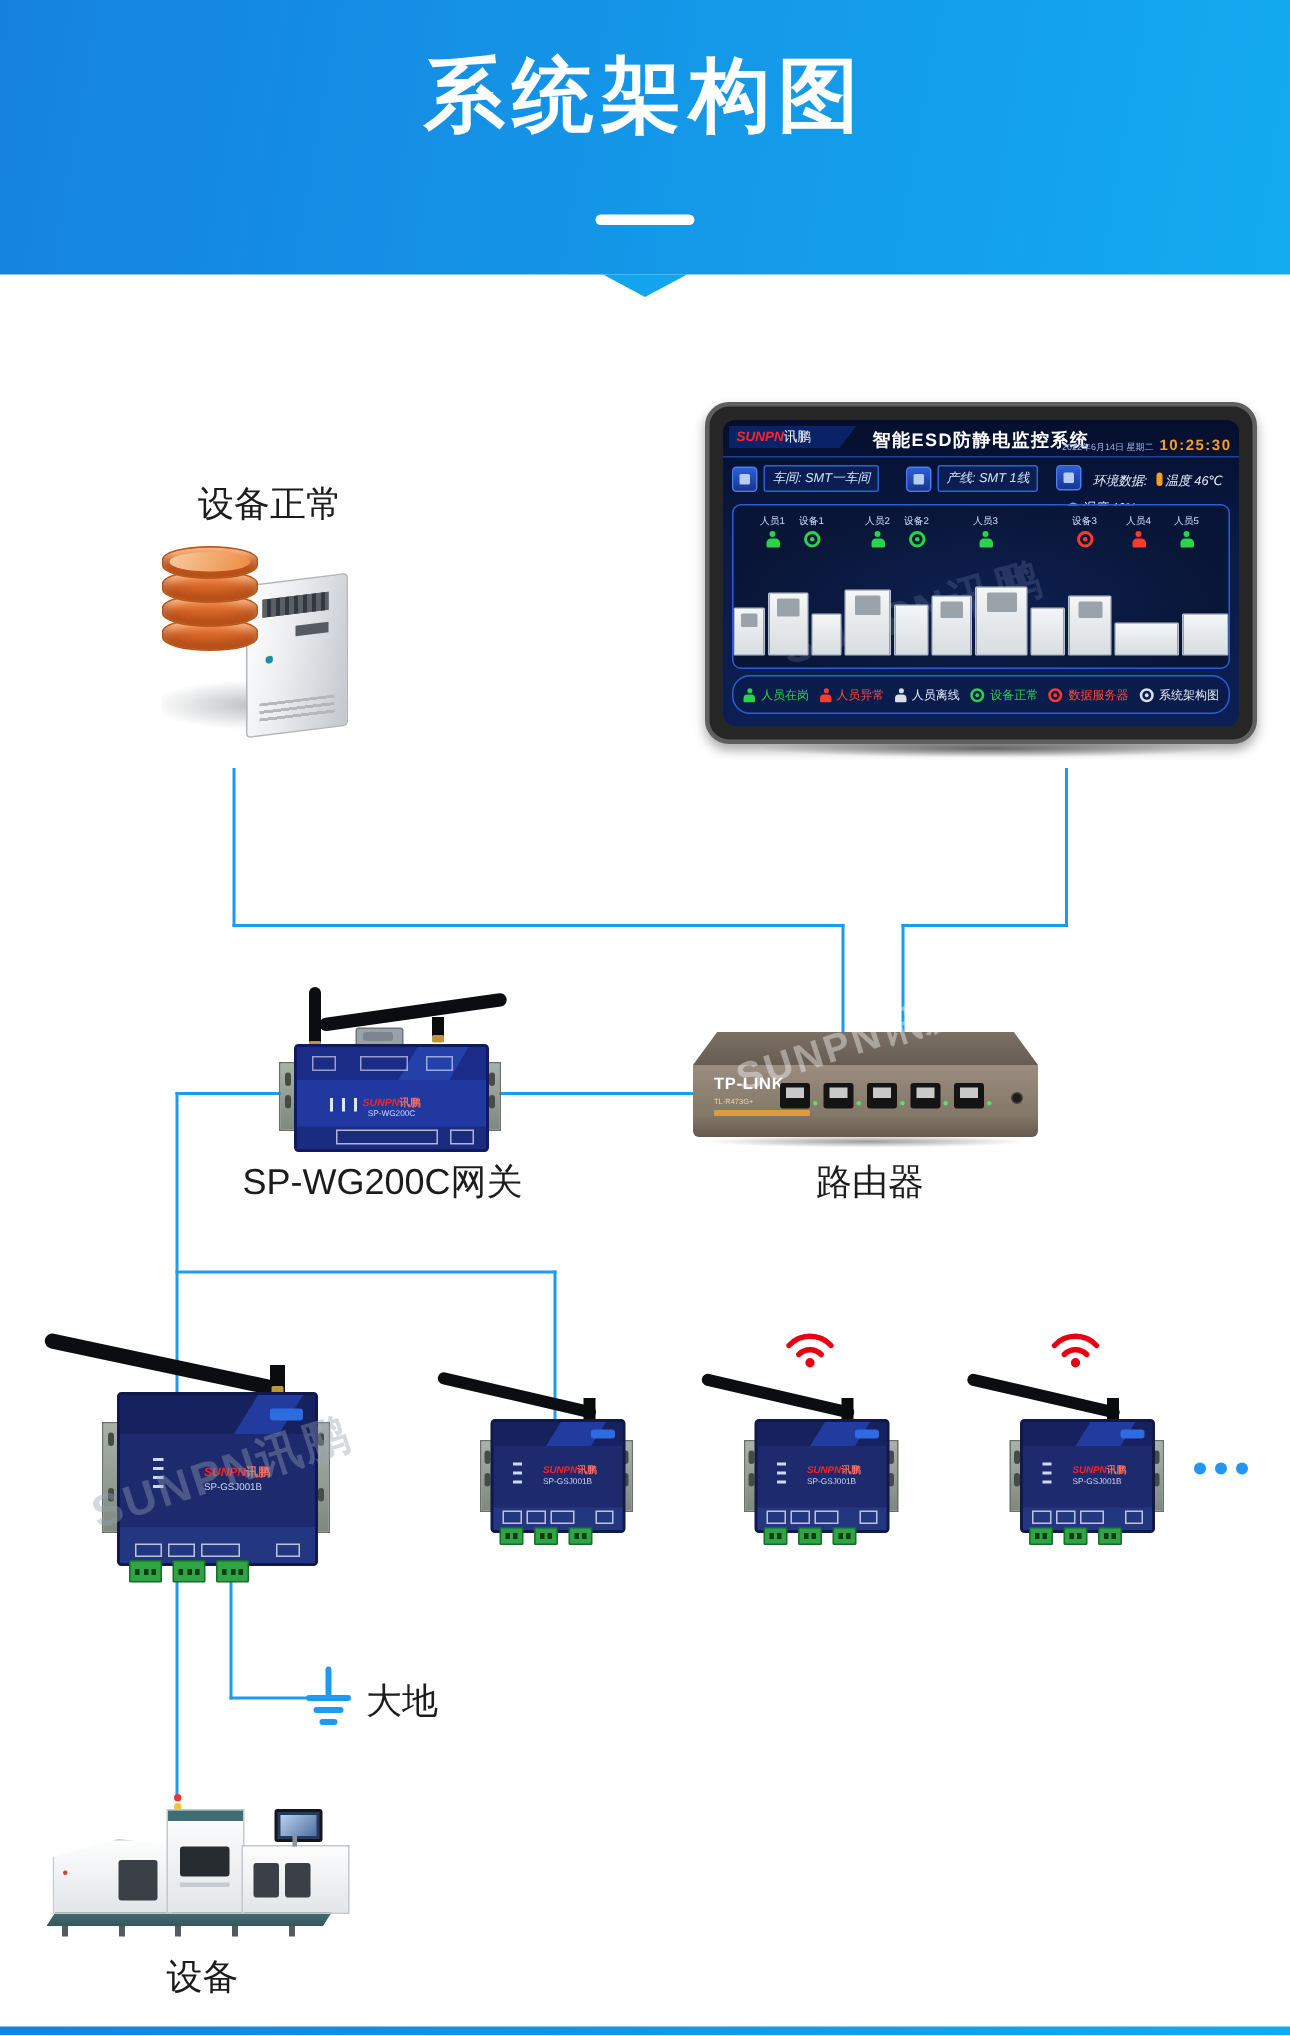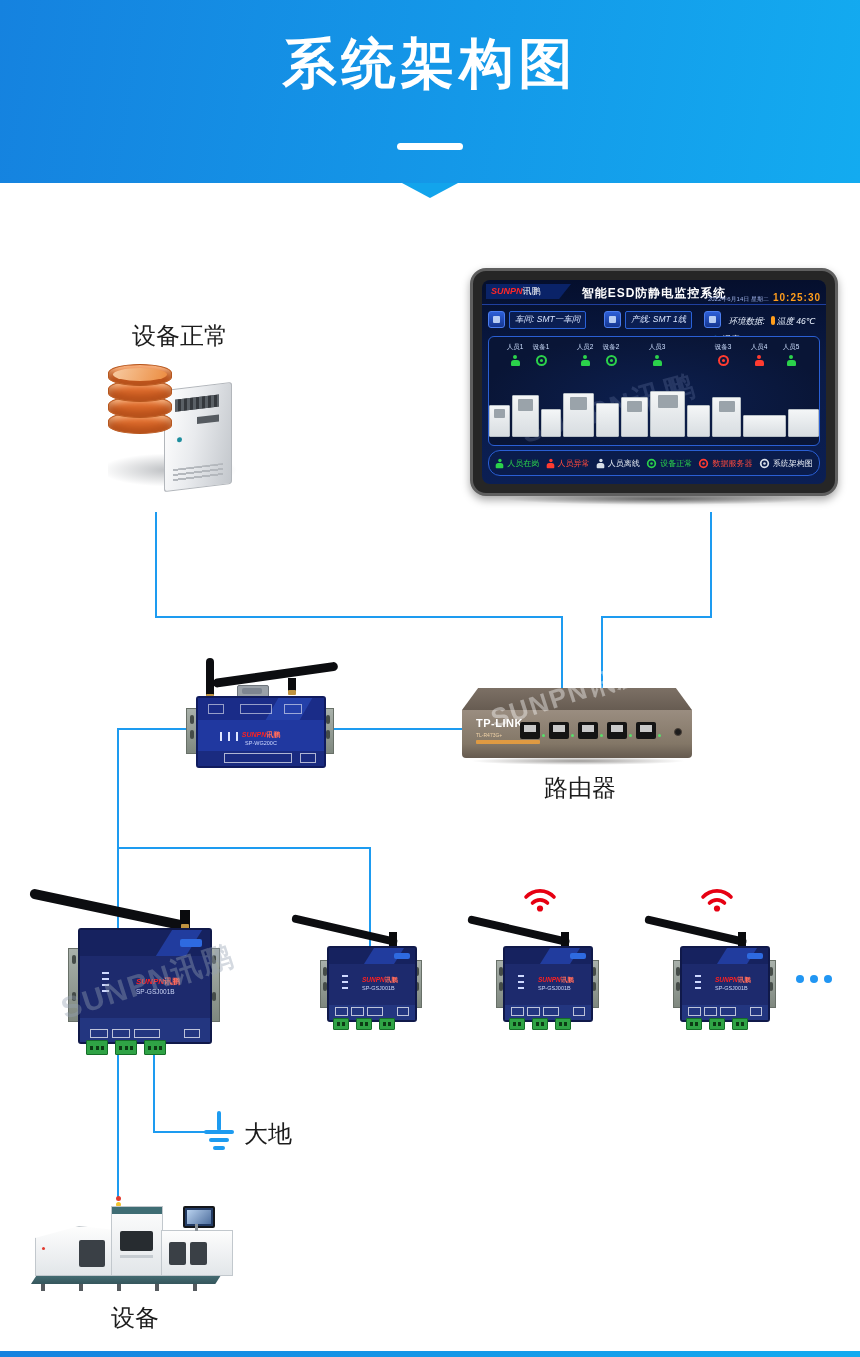--- a/index.html
+++ b/index.html
@@ -309,20 +309,21 @@
         <i></i>
         <i></i>
       </div>
     <div class="gw-brand"><span class="en">SUNPN</span><span class="cn">讯鹏</span></div>
     <div class="gw-model">SP-WG200C</div>
     <div class="gw-bot">
         <span class="conn"></span>
         <span class="conn2"></span>
       </div>
   </div>
+  <div class="lbl" style="left:135px;top:772px;width:240px;">SP-WG200C网关</div>
 
   <div class="rt-shadow"></div>
   <div class="rt-top"></div>
   <div class="rt-front">
     <div class="rt-brand">TP-LINK</div>
     <div class="rt-model">TL-R473G+</div>
     <div class="rt-strip"></div>
     <div class="rt-ports">
       <div class="port"></div>
       <div class="port"></div>

